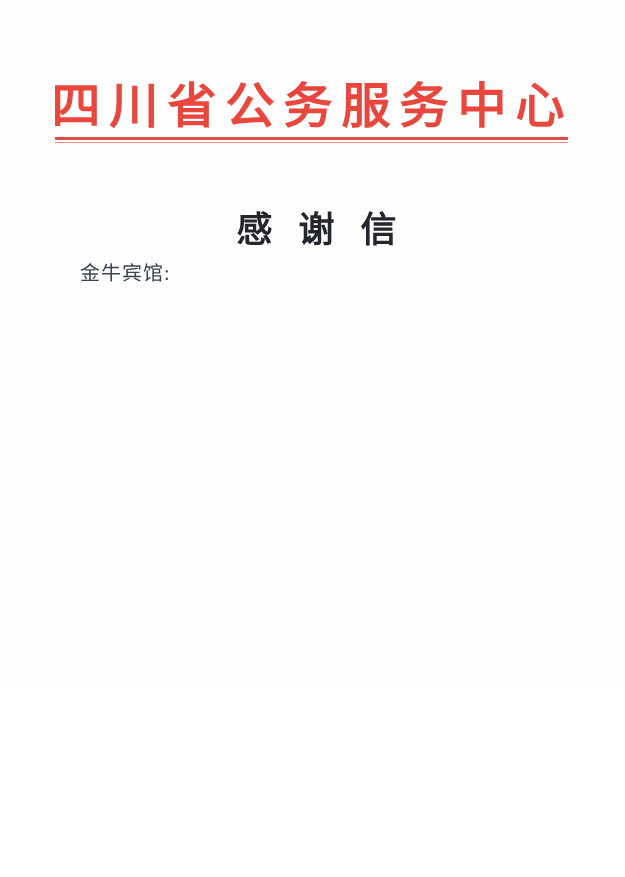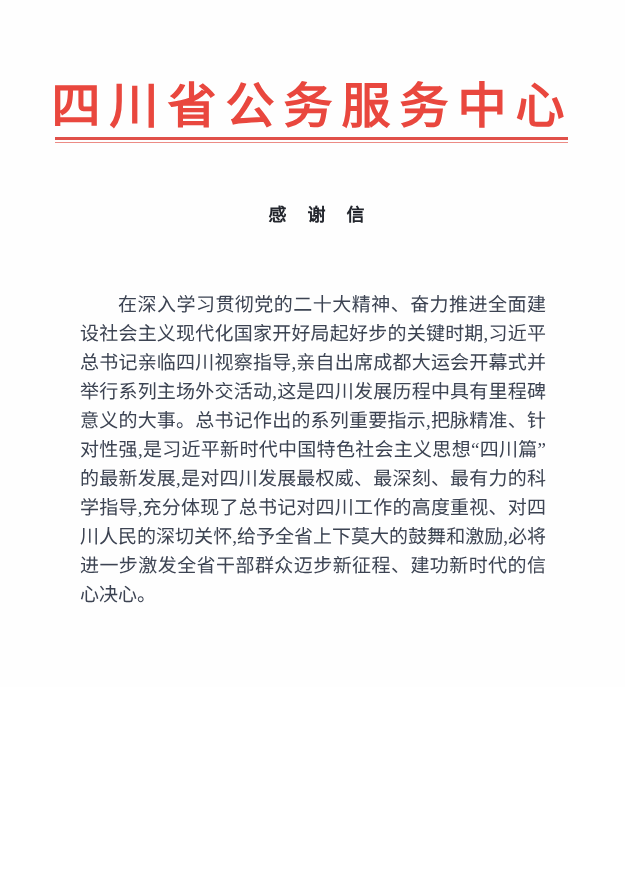--- a/index.html
+++ b/index.html
@@ -49,21 +49,21 @@
     background: var(--rule-red-light, #ec8b85);
   }
   
   .letter-title {
     position: absolute;
     top: 200px;
     left: 16px;
     right: 0;
     text-align: center;
     font-family: "Liberation Sans", sans-serif;
-    font-size: 18px;
+    font-size: 36px;
     font-weight: 700;
     letter-spacing: 8px;
     color: #23262d;
     white-space: nowrap;
   }
   
   .salutation {
     position: absolute;
     top: 257px;
     left: 80px;
@@ -124,23 +124,23 @@
   <div class="org-name">四川省公务服务中心</div>
 
   <div class="rule-header">
     <div class="thick"></div>
     <div class="gap"></div>
     <div class="thin"></div>
   </div>
 
   <div class="letter-title">感 谢 信</div>
 
+  <div class="salutation">金牛宾馆:</div>
 
   <div class="letter-body">
-    <p>在深入学习贯彻党的二十大精神、奋力推进全面建设社会主义现代化国家开好局起好步的关键时期,习近平总书记亲临四川视察指导,亲自出席成都大运会开幕式并举行系列主场外交活动,这是四川发展历程中具有里程碑意义的大事。总书记作出的系列重要指示,把脉精准、针对性强,是习近平新时代中国特色社会主义思想“四川篇”的最新发展,是对四川发展最权威、最深刻、最有力的科学指导,充分体现了总书记对四川工作的高度重视、对四川人民的深切关怀,给予全省上下莫大的鼓舞和激励,必将进一步激发全省干部群众迈步新征程、建功新时代的信心决心。</p>
   </div>
 
   <div class="rule-footer">
     <div class="thin"></div>
     <div class="gap"></div>
     <div class="thick"></div>
   </div>
 
   <div class="scan-artifact"></div>
 

